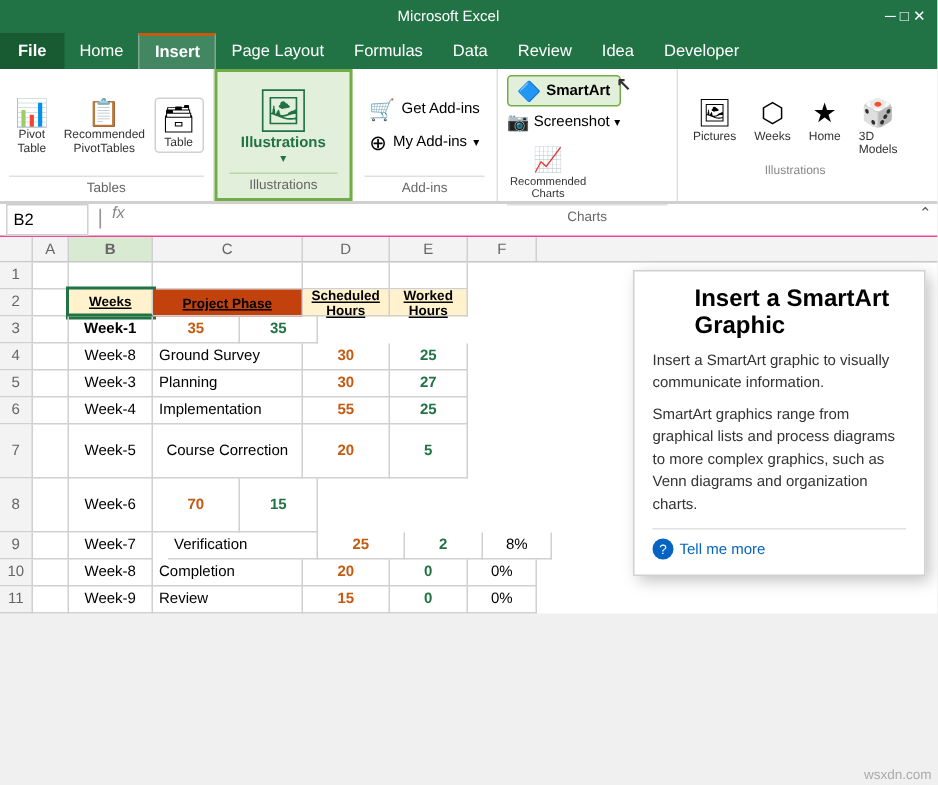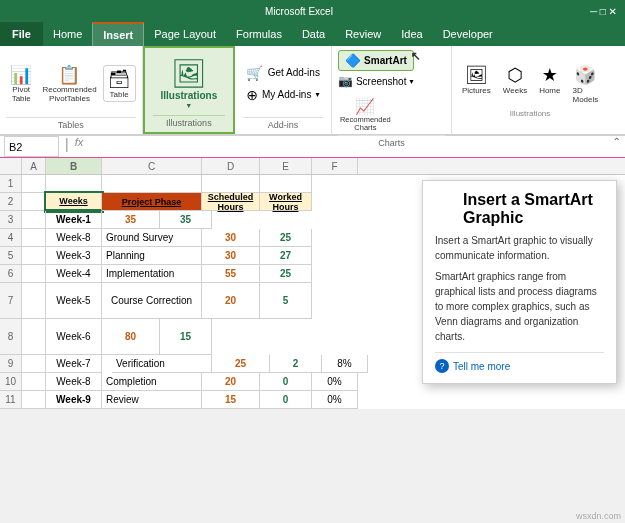--- a/index.html
+++ b/index.html
@@ -198,21 +198,21 @@
       <div style="width:56px; border-right:1px solid #d0d0d0; border-bottom:1px solid #d0d0d0; height:36px; display:flex; align-items:center; justify-content:center; font-size:10px;">Week-5</div>
       <div style="width:100px; border-right:1px solid #d0d0d0; border-bottom:1px solid #d0d0d0; height:36px; display:flex; align-items:center; justify-content:center; padding:0 4px; font-size:10px; text-align:center;">Course Correction</div>
       <div style="width:58px; border-right:1px solid #d0d0d0; border-bottom:1px solid #d0d0d0; height:36px; display:flex; align-items:center; justify-content:center; font-size:10px; color:#c55a11; font-weight:bold;">20</div>
       <div style="width:52px; border-right:1px solid #d0d0d0; border-bottom:1px solid #d0d0d0; height:36px; display:flex; align-items:center; justify-content:center; font-size:10px; color:#217346; font-weight:bold;">5</div>
     </div>
 
     <div style="display:flex;">
       <div style="width:22px; background:#f3f3f3; border-right:1px solid #d0d0d0; border-bottom:1px solid #d0d0d0; height:36px; display:flex; align-items:center; justify-content:center; font-size:10px; color:#666;">8</div>
       <div style="width:24px; border-right:1px solid #d0d0d0; border-bottom:1px solid #d0d0d0; height:36px;"></div>
       <div style="width:56px; border-right:1px solid #d0d0d0; border-bottom:1px solid #d0d0d0; height:36px; display:flex; align-items:center; justify-content:center; font-size:10px;">Week-6</div>
-      <div style="width:58px; border-right:1px solid #d0d0d0; border-bottom:1px solid #d0d0d0; height:36px; display:flex; align-items:center; justify-content:center; font-size:10px; color:#c55a11; font-weight:bold;">80</div>
+      <div style="width:58px; border-right:1px solid #d0d0d0; border-bottom:1px solid #d0d0d0; height:36px; display:flex; align-items:center; justify-content:center; font-size:10px; color:#c55a11; font-weight:bold;">70</div>
       <div style="width:52px; border-right:1px solid #d0d0d0; border-bottom:1px solid #d0d0d0; height:36px; display:flex; align-items:center; justify-content:center; font-size:10px; color:#217346; font-weight:bold;">15</div>
     </div>
 
     <div style="display:flex;">
       <div style="width:22px; background:#f3f3f3; border-right:1px solid #d0d0d0; border-bottom:1px solid #d0d0d0; height:18px; display:flex; align-items:center; justify-content:center; font-size:10px; color:#666;">9</div>
       <div style="width:24px; border-right:1px solid #d0d0d0; border-bottom:1px solid #d0d0d0; height:18px;"></div>
       <div style="width:56px; border-right:1px solid #d0d0d0; border-bottom:1px solid #d0d0d0; height:18px; display:flex; align-items:center; justify-content:center; font-size:10px;">Week-7</div>
       <div style="width:100px; border-right:1px solid #d0d0d0; border-bottom:1px solid #d0d0d0; height:18px; display:flex; align-items:center; padding:0 4px; font-size:10px;margin-left:10px;">Verification</div>
       <div style="width:58px; border-right:1px solid #d0d0d0; border-bottom:1px solid #d0d0d0; height:18px; display:flex; align-items:center; justify-content:center; font-size:10px; color:#c55a11; font-weight:bold;">25</div>
       <div style="width:52px; border-right:1px solid #d0d0d0; border-bottom:1px solid #d0d0d0; height:18px; display:flex; align-items:center; justify-content:center; font-size:10px; color:#217346; font-weight:bold;">2</div>
@@ -225,21 +225,21 @@
       <div style="width:56px; border-right:1px solid #d0d0d0; border-bottom:1px solid #d0d0d0; height:18px; display:flex; align-items:center; justify-content:center; font-size:10px;">Week-8</div>
       <div style="width:100px; border-right:1px solid #d0d0d0; border-bottom:1px solid #d0d0d0; height:18px; display:flex; align-items:center; padding:0 4px; font-size:10px;">Completion</div>
       <div style="width:58px; border-right:1px solid #d0d0d0; border-bottom:1px solid #d0d0d0; height:18px; display:flex; align-items:center; justify-content:center; font-size:10px; color:#c55a11; font-weight:bold;">20</div>
       <div style="width:52px; border-right:1px solid #d0d0d0; border-bottom:1px solid #d0d0d0; height:18px; display:flex; align-items:center; justify-content:center; font-size:10px; color:#217346; font-weight:bold;">0</div>
       <div style="width:46px; border-right:1px solid #d0d0d0; border-bottom:1px solid #d0d0d0; height:18px; display:flex; align-items:center; justify-content:center; font-size:10px;">0%</div>
     </div>
 
     <div style="display:flex;">
       <div style="width:22px; background:#f3f3f3; border-right:1px solid #d0d0d0; border-bottom:1px solid #d0d0d0; height:18px; display:flex; align-items:center; justify-content:center; font-size:10px; color:#666;">11</div>
       <div style="width:24px; border-right:1px solid #d0d0d0; border-bottom:1px solid #d0d0d0; height:18px;"></div>
-      <div style="width:56px; border-right:1px solid #d0d0d0; border-bottom:1px solid #d0d0d0; height:18px; display:flex; align-items:center; justify-content:center; font-size:10px;font-weight:bold;">Week-9</div>
+      <div style="width:56px; border-right:1px solid #d0d0d0; border-bottom:1px solid #d0d0d0; height:18px; display:flex; align-items:center; justify-content:center; font-size:10px;">Week-9</div>
       <div style="width:100px; border-right:1px solid #d0d0d0; border-bottom:1px solid #d0d0d0; height:18px; display:flex; align-items:center; padding:0 4px; font-size:10px;">Review</div>
       <div style="width:58px; border-right:1px solid #d0d0d0; border-bottom:1px solid #d0d0d0; height:18px; display:flex; align-items:center; justify-content:center; font-size:10px; color:#c55a11; font-weight:bold;">15</div>
       <div style="width:52px; border-right:1px solid #d0d0d0; border-bottom:1px solid #d0d0d0; height:18px; display:flex; align-items:center; justify-content:center; font-size:10px; color:#217346; font-weight:bold;">0</div>
       <div style="width:46px; border-right:1px solid #d0d0d0; border-bottom:1px solid #d0d0d0; height:18px; display:flex; align-items:center; justify-content:center; font-size:10px;">0%</div>
     </div>
   </div>
 
   <div style="position:absolute; top:180px; right:8px; width:195px; background:white; border:1px solid #d0d0d0; box-shadow:3px 3px 10px rgba(0,0,0,0.25); padding:10px 12px; z-index:100;">
     <div style="font-weight:bold; font-size:16px; margin-bottom:6px; color:#000;margin-left:28px;">Insert a SmartArt Graphic</div>
     <div style="color:#333; font-size:10px; line-height:1.5; margin-bottom:6px;">Insert a SmartArt graphic to visually communicate information.</div>

